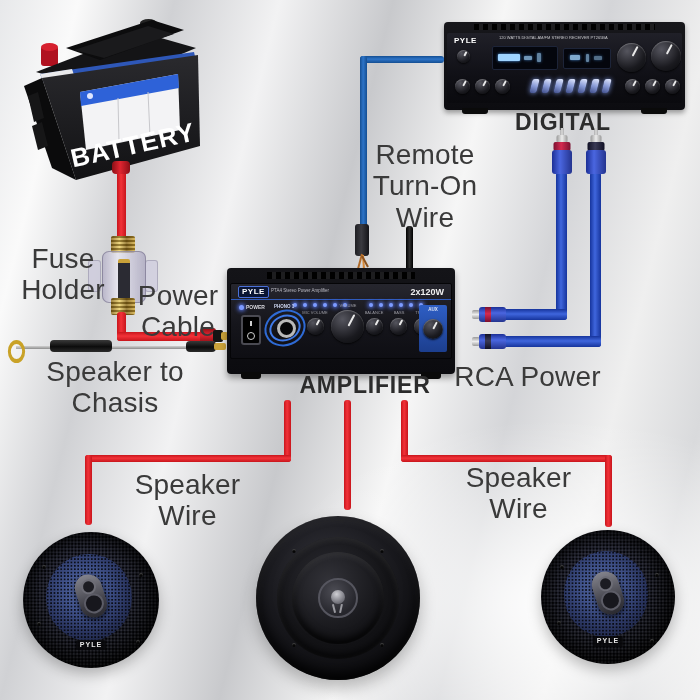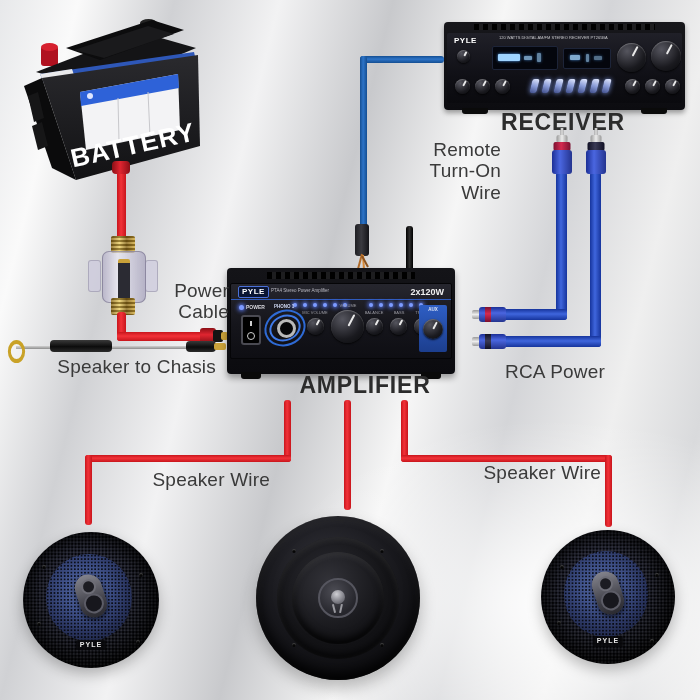--- a/index.html
+++ b/index.html
@@ -5,22 +5,22 @@
   html,body{margin:0;padding:0;background:#888;}
   .stage{
     position:relative;width:700px;height:700px;overflow:hidden;margin:0 auto;
     font-family:"Liberation Sans",sans-serif;
     background:
       radial-gradient(ellipse 420px 260px at 80% 86%, rgba(255,255,255,.95), rgba(255,255,255,0) 70%),
       linear-gradient(104deg,#e7e8ea 0%,#fafafa 9%,#d0d1d4 20%,#f2f2f3 32%,#c8c9cc 45%,#f6f6f6 58%,#d4d5d8 70%,#efefef 82%,#d9dadc 92%,#eeeeee 100%);
   }
   .abs{position:absolute;}
   
-  .lbl{position:absolute;color:#3a3a3a;font-size:19px;line-height:1.12;font-weight:500;
-       text-align:right;white-space:pre-line;letter-spacing:.2px;}
+  .lbl{position:absolute;color:#3a3a3a;font-size:28px;line-height:1.12;font-weight:500;
+       text-align:center;white-space:pre-line;letter-spacing:.2px;}
   .hdr{position:absolute;color:#2c2c2c;font-size:23px;font-weight:800;text-align:center;letter-spacing:.8px;}
   
   .wire{position:absolute;border-radius:3px;}
   .red{background:linear-gradient(90deg,#c8151c,#f23238 45%,#c8151c);}
   .redh{background:linear-gradient(180deg,#c8151c,#f23238 45%,#c8151c);}
   .blue{background:linear-gradient(90deg,#144e92,#2d74c8 45%,#144e92);}
   .blueh{background:linear-gradient(180deg,#144e92,#2d74c8 45%,#144e92);}
   .rcab{background:linear-gradient(90deg,#16349c,#3f66dd 45%,#16349c);}
   .rcabh{background:linear-gradient(180deg,#16349c,#3f66dd 45%,#16349c);}
   
@@ -246,21 +246,21 @@
       <div class="knob" style="left:198px;top:46px;width:15px;height:15px;">
           <div class="ptr"></div>
         </div>
       <div class="knob" style="left:218px;top:46px;width:15px;height:15px;">
           <div class="ptr"></div>
         </div>
     </div>
     <div class="abs" style="left:18px;bottom:-4px;width:26px;height:6px;background:#0a0a0a;border-radius:0 0 3px 3px;"></div>
     <div class="abs" style="right:18px;bottom:-4px;width:26px;height:6px;background:#0a0a0a;border-radius:0 0 3px 3px;"></div>
   </div>
-  <div class="hdr" style="left:452px;top:109px;width:222px;">RECEIVER</div>
+  <div class="hdr" style="left:452px;top:109px;width:222px;">DIGITAL</div>
 
   <div class="wire blueh abs" style="left:360px;top:56px;width:84px;height:7px;"></div>
   <div class="wire blue abs" style="left:360px;top:56px;width:7px;height:172px;"></div>
   <div class="abs plug" style="left:355px;top:224px;width:14px;height:32px;"></div>
   <svg class="abs" style="left:351px;top:253px;" width="24" height="24" viewBox="0 0 24 24">
     <path d="M11,1 L7,16" stroke="#b06a28" stroke-width="2" fill="none"></path>
     <path d="M12,2 L13,17" stroke="#d88a38" stroke-width="2" fill="none"></path>
     <path d="M11,3 L17,14" stroke="#8c5420" stroke-width="2" fill="none"></path>
   </svg>
   <div class="lbl" style="left:349px;top:139px;width:152px;">Remote
@@ -405,17 +405,19 @@
         <div class="c1"></div>
         <div class="c2"></div>
       </div>
     <div class="screw" style="left:14%;top:26%;"></div>
       <div class="screw" style="right:12%;top:32%;"></div>
     <div class="screw" style="left:12%;top:68%;"></div>
       <div class="screw" style="right:16%;bottom:16%;"></div>
     <div class="spk-brand">PYLE</div>
   </div>
 
+  <div class="lbl" style="left:15px;top:243px;width:96px;">Fuse
+Holder</div>
   <div class="lbl" style="left:127px;top:280px;width:102px;">Power
 Cable</div>
   <div class="lbl" style="left:14px;top:356px;width:202px;">Speaker to Chasis</div>
 
 </div>
 
 </body></html>

